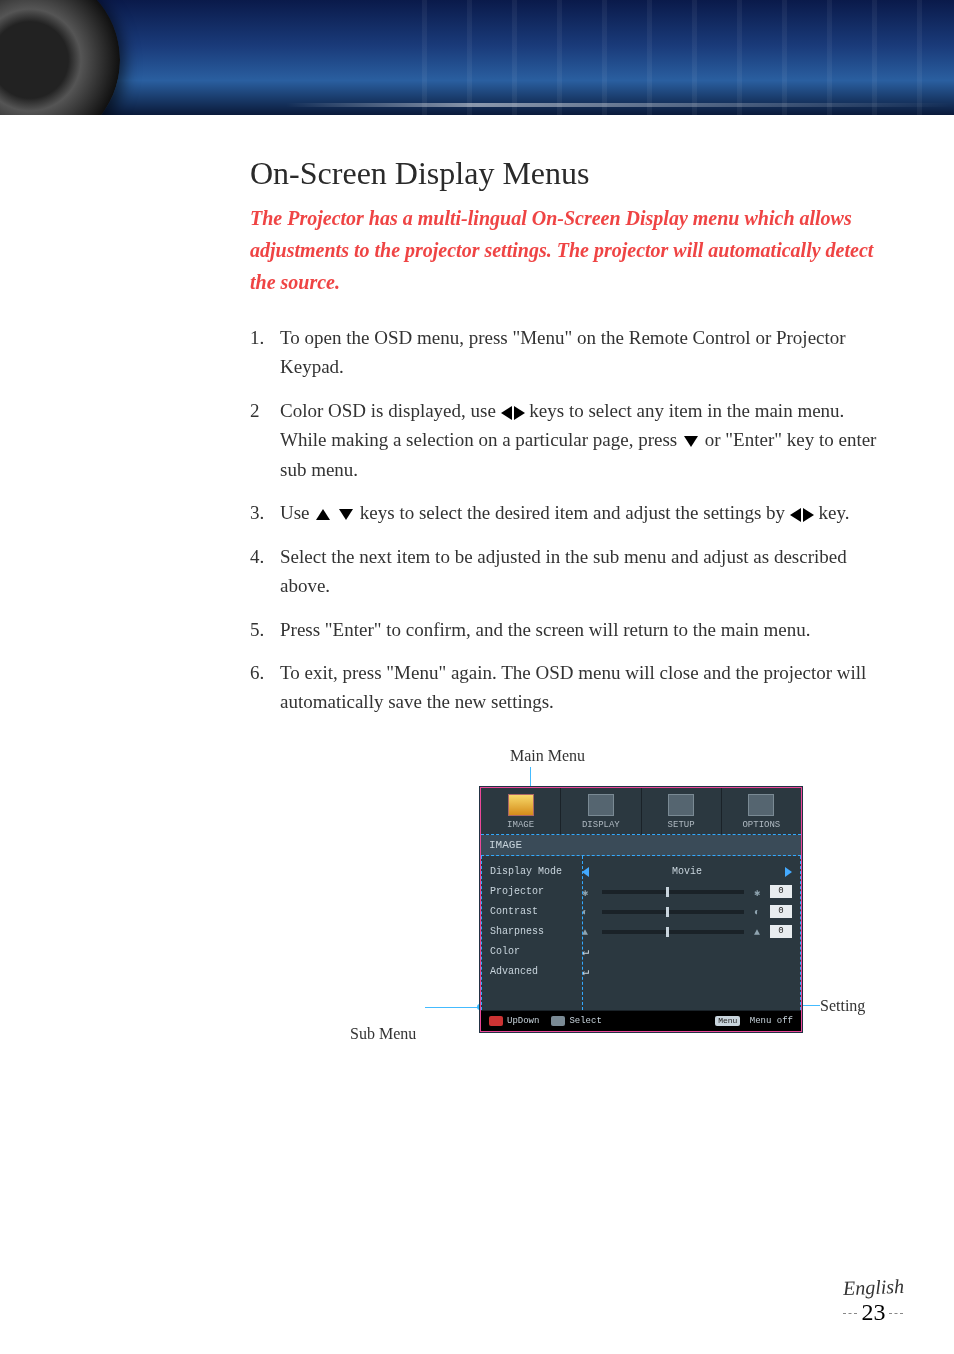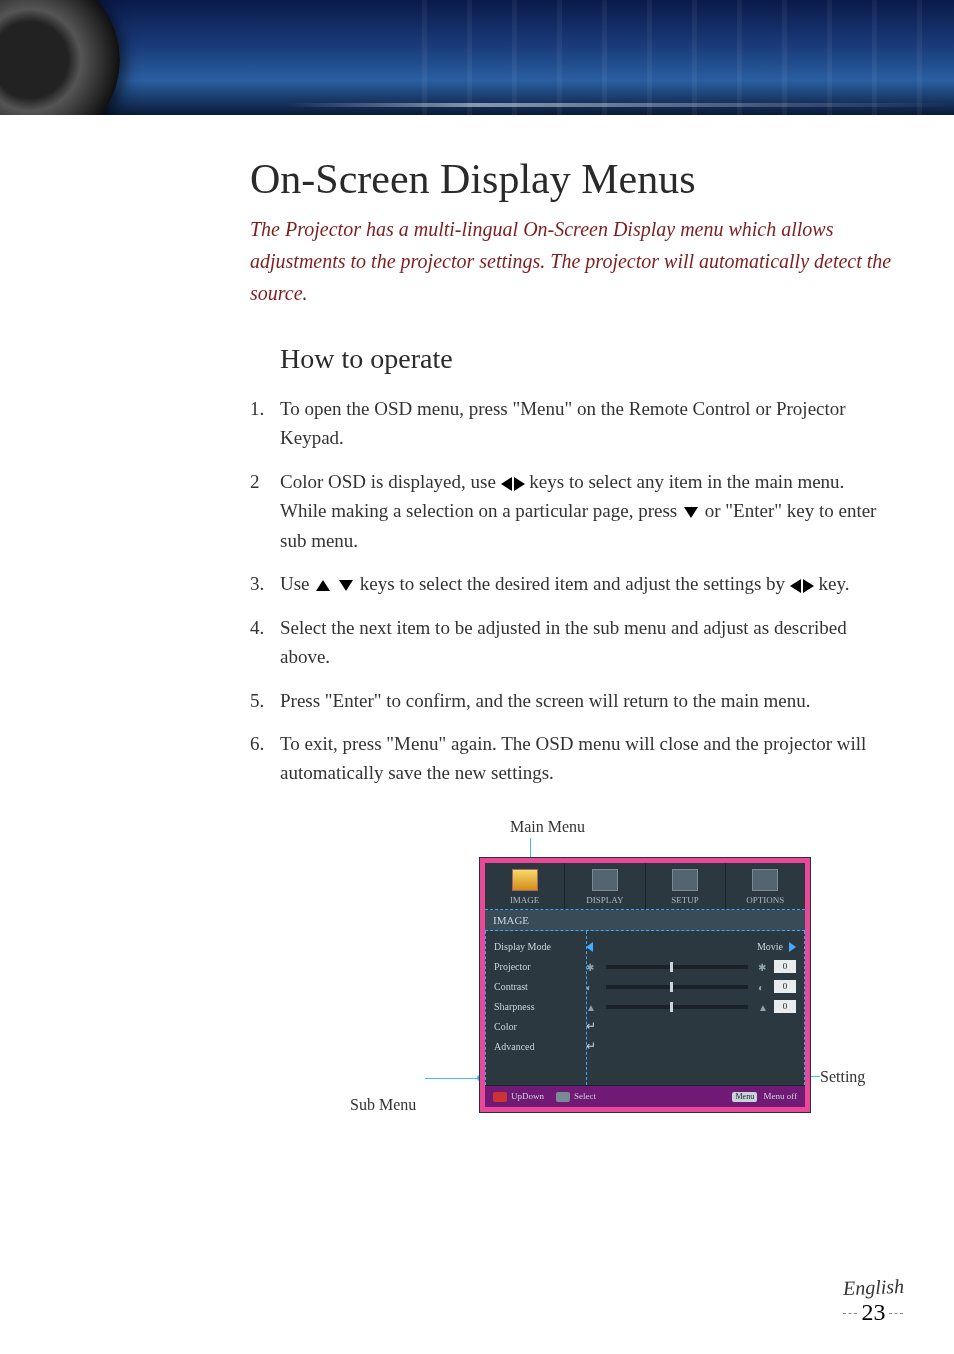--- a/index.html
+++ b/index.html
@@ -54,31 +54,32 @@
     width: 180px;
     height: 180px;
     background: radial-gradient(circle at 50% 50%, #222 0 30%, #555 40%, #111 70%, #000 100%);
     border-radius: 50%;
     box-shadow: 5px 5px 15px rgba(0,0,0,0.6);
   }
   .content {
     padding: 40px 60px 0 250px;
   }
   .h1 {
-    font-size: 42px;
+    font-size: 32px;
     color: #2a2a2a;
     font-family: Georgia, serif;
     margin-bottom: 10px;
   }
   .intro {
     font-style: italic;
     font-size: 20px;
     line-height: 1.6;
-    color: #7f1d1d;
-    margin-bottom: 34px;
+    color: #ef4444;
+    margin-bottom: 25px;
+    font-weight: bold;
   }
   .h2 {
     font-size: 28px;
     margin-left: 30px;
     margin-bottom: 18px;
     color: #2a2a2a;
   }
   .steps {
     font-size: 19px;
     line-height: 1.55;
@@ -122,23 +123,23 @@
   .label-main { top: 0; left: 210px; }
   .label-sub { top: 252px; left: 50px; margin-top: 26px; }
   .label-setting { top: 250px; left: 520px; }
 
   .osd {
     position: absolute;
     top: 40px;
     left: 180px;
     width: 320px;
     background: #2b3840;
-    border: 5px solid #ec4899;
+    border: 1px solid #ec4899;
     box-shadow: 0 0 0 1px #234;
-    font-family: Liberation Serif, serif;
+    font-family: Liberation Mono, monospace;
     font-size: 11px;
     color: #c8d4dc;
   }
   .osd-tabs {
     display: flex;
     border-bottom: 1px dashed #3af;
   }
   .osd-tab {
     flex: 1;
     text-align: center;
@@ -214,38 +215,38 @@
   .val-box {
     width: 22px;
     height: 13px;
     background: #e8ecef;
     color: #222;
     font-size: 9px;
     text-align: center;
     line-height: 13px;
   }
   .osd-mode-val {
-    text-align: right;
+    text-align: center;
     flex: 1;
     color: #c8d4dc;
   }
   .tri-sm-l { display:inline-block; width:0;height:0;border-top:5px solid transparent;border-bottom:5px solid transparent;border-right:7px solid #4af; }
   .tri-sm-r { display:inline-block; width:0;height:0;border-top:5px solid transparent;border-bottom:5px solid transparent;border-left:7px solid #4af; }
   .enter-glyph { color:#c8d4dc; font-size: 12px; }
   .icon-sm {
     width: 10px; height: 10px;
     display: inline-block;
     color: #8fa4b0;
   }
   .osd-footer {
     display: flex;
     gap: 12px;
     padding: 5px 8px;
     font-size: 9px;
-    background: #701a75;
+    background: #000000;
     border-top: 1px solid #1a2228;
     align-items: center;
   }
   .footer-key {
     display: inline-block;
     background: #c33;
     width: 14px; height: 10px;
     border-radius: 2px;
     margin-right: 4px;
     vertical-align: middle;
@@ -307,21 +308,20 @@
 
 <div class="header-band">
   <div class="header-stripes"></div>
   <div class="lens-corner"></div>
   <div class="header-underline"></div>
 </div>
 
 <div class="content">
   <div class="h1">On-Screen Display Menus</div>
   <div class="intro">The Projector has a multi-lingual On-Screen Display menu which allows adjustments to the projector settings. The projector will automatically detect the source.</div>
-  <div class="h2">How to operate</div>
 
   <ol class="steps">
     <li>
       <span class="step-num">1.</span>
       <span>To open the OSD menu, press "Menu" on the Remote Control or Projector Keypad.</span>
     </li>
     <li>
       <span class="step-num">2</span>
       <span>Color OSD is displayed, use </span>
       <span class="tri tri-left"></span><span class="tri tri-right"></span>

